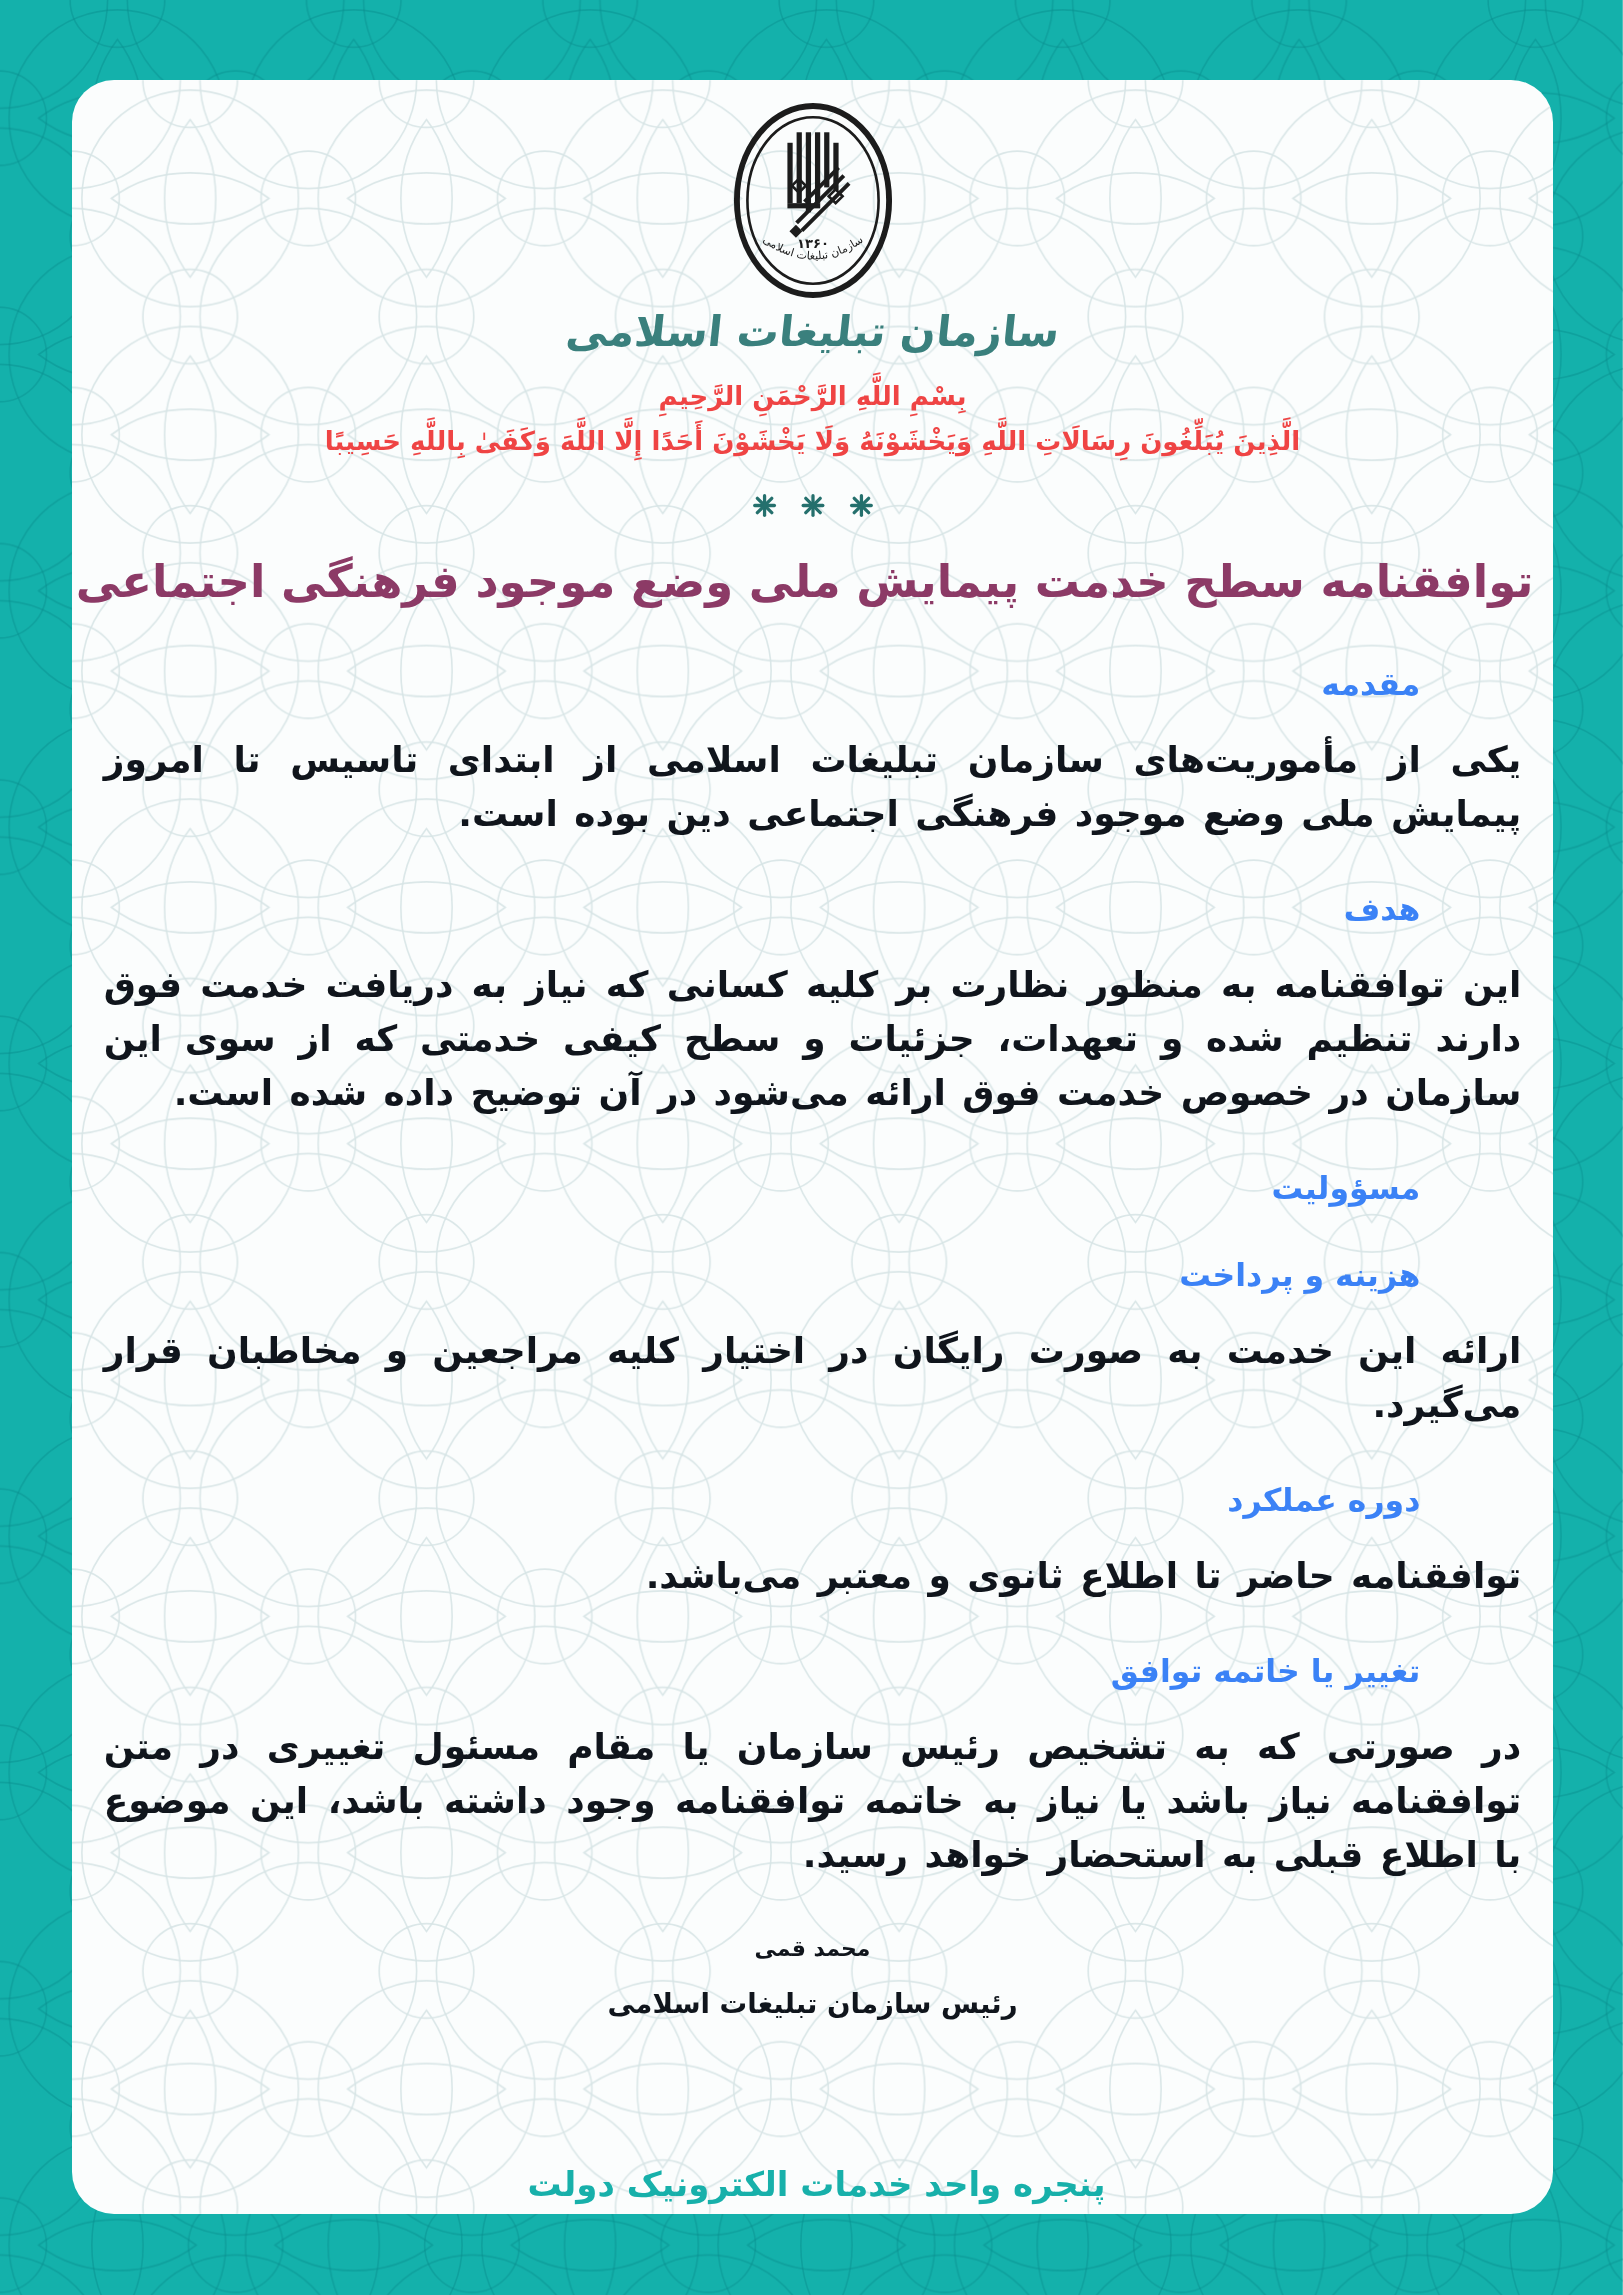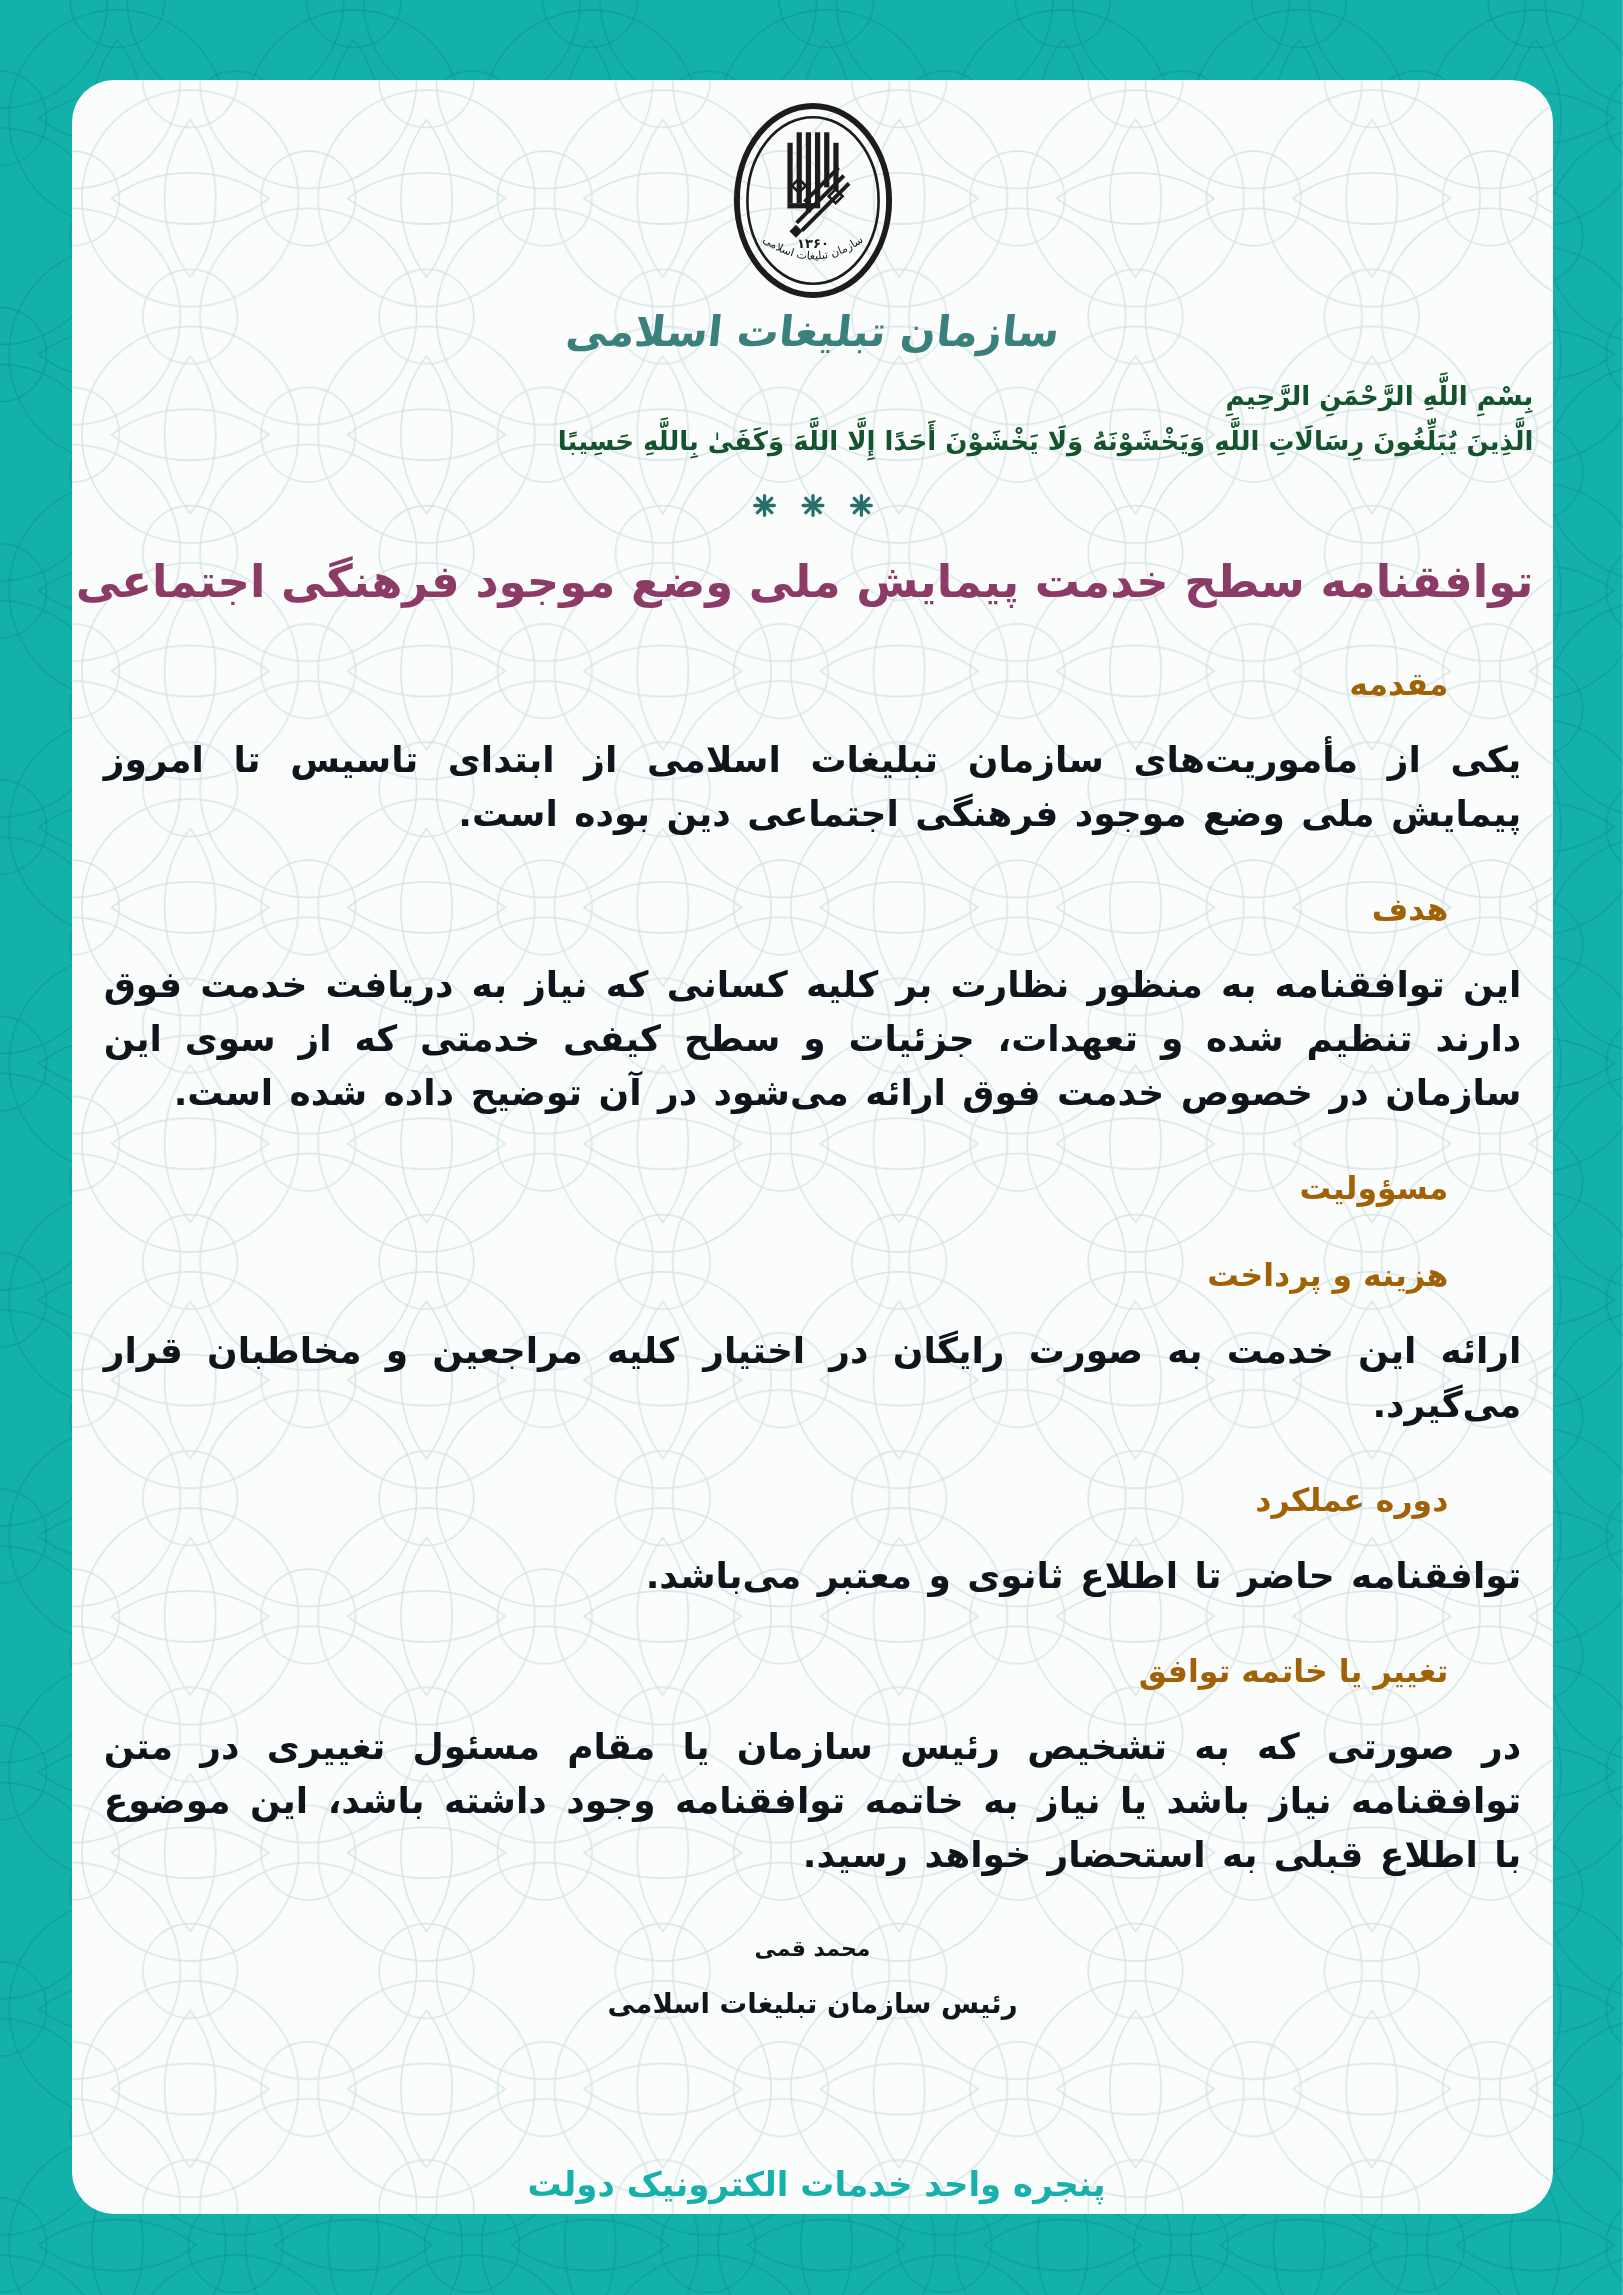--- a/index.html
+++ b/index.html
@@ -32,44 +32,44 @@
     margin-top:3.9px;
     text-align:center;
     font-size:42px;
     font-weight:bold;
     color:#3a807d;
     transform:skewX(-6deg);
     letter-spacing:0;
     line-height:1.4;
   }
   .bismillah{
-    text-align:right;
-    color:#14532d;
+    text-align:center;
+    color:#ef4444;
     font-weight:bold;
     white-space:nowrap;
   }
   .bismillah.l1{margin-top:15.8px;font-size:26px;line-height:38px;}
   .bismillah.l2{margin-top:5.3px;font-size:26px;line-height:41px;}
   .stars{margin-top:29px;text-align:center;}
   .title{
     margin:26px 0 0;
     text-align:center;
     font-size:45px;
     line-height:68px;
     font-weight:bold;
     color:#8c3a66;
     white-space:nowrap;
   }
   .doc-section h2{
-    margin:49px 85px 0 0;
+    margin:49px 113px 0 0;
     text-align:right;
     font-size:31.5px;
     line-height:38px;
     font-weight:bold;
-    color:#a16207;
+    color:#3b82f6;
   }
   .doc-section p{
     margin:30px 12px 0;
     text-align:justify;
     text-justify:inter-word;
     font-size:36px;
     line-height:54px;
     font-weight:bold;
     color:#10151c;
     word-spacing:3.9px;

